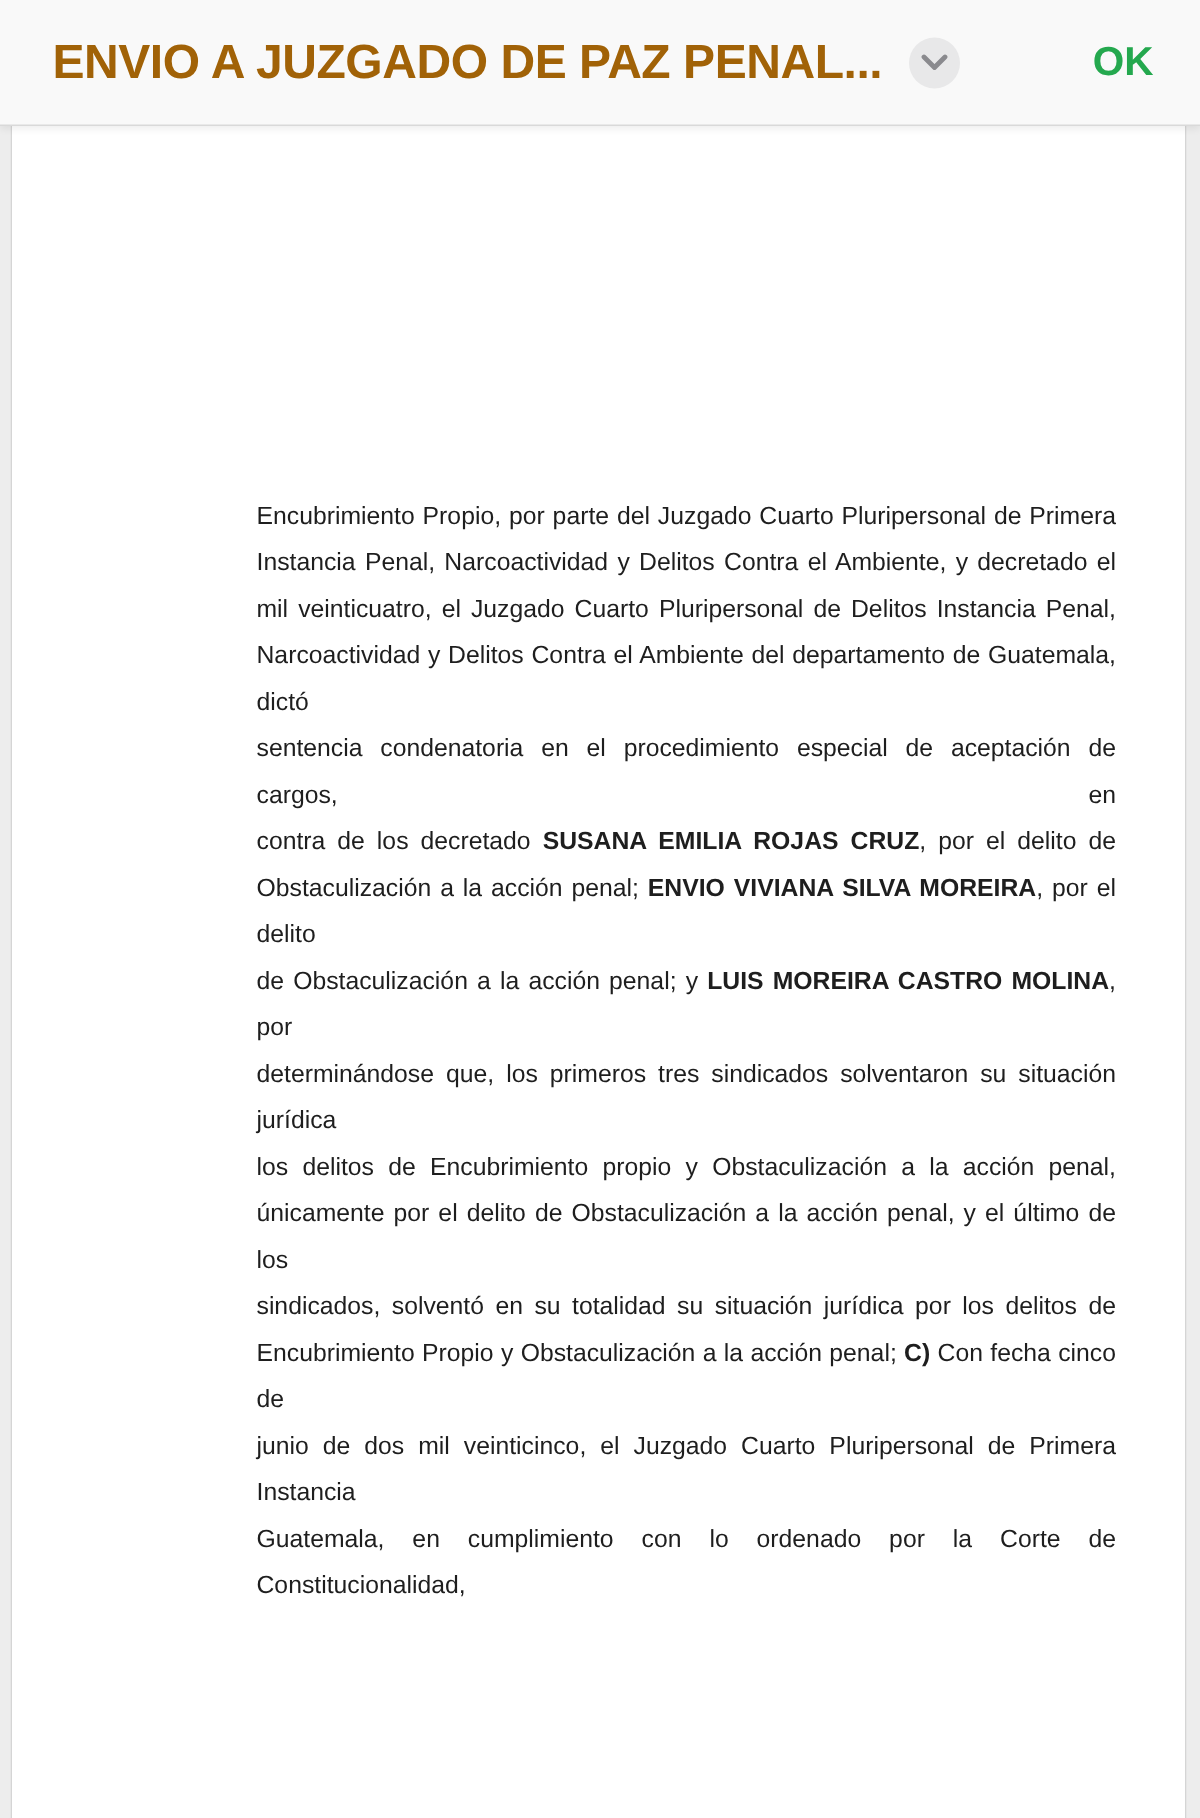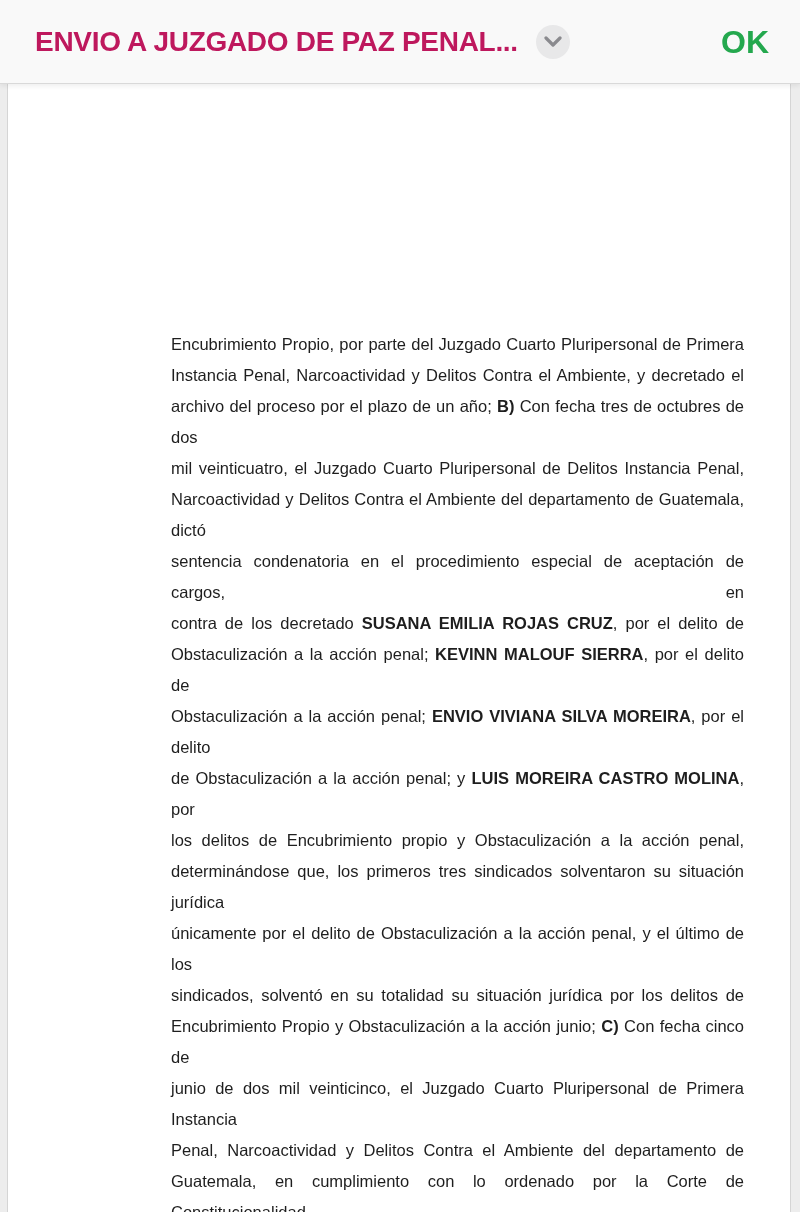--- a/index.html
+++ b/index.html
@@ -14,43 +14,43 @@
     position: absolute; top: 0; left: 0;
     width: 800px; height: 84px;
     background: #f9f9f9;
     border-bottom: 1px solid #d9d9d9;
     box-shadow: 0 2px 5px rgba(0,0,0,0.07);
     display: flex; align-items: center;
     padding: 0 31px 0 35px;
     z-index: 10;
   }
   .doc-title {
-    font-size: 28px;
+    font-size: 32px;
     font-weight: 700;
-    color: #be185d;
+    color: #a16207;
     letter-spacing: -0.3px;
     white-space: nowrap;
     overflow: hidden;
     max-width: 592px;
   }
   .chevron-btn {
     width: 34px; height: 34px;
     border-radius: 50%;
     background: #e8e8e9;
     border: none;
     margin-left: 18px;
     display: flex; align-items: center; justify-content: center;
     cursor: pointer;
     flex: 0 0 auto;
   }
   .ok-btn {
     margin-left: auto;
     background: none; border: none;
     font-family: "Liberation Sans", sans-serif;
-    font-size: 32px;
+    font-size: 27px;
     font-weight: 700;
     color: #24a84e;
     cursor: pointer;
     line-height: 1;
   }
   
   .page-wrap {
     position: absolute;
     top: 84px; left: 0;
     width: 800px; height: 1128px;
@@ -92,31 +92,28 @@
   </button>
 
   <button class="ok-btn">OK</button>
 </div>
 
 <div class="page-wrap">
   <div class="page">
     <div>
         <div class="doc-line"><span>Encubrimiento Propio, por parte del Juzgado Cuarto Pluripersonal de Primera</span></div>
         <div class="doc-line"><span>Instancia Penal, Narcoactividad y Delitos Contra el Ambiente, y decretado el</span></div>
-        <div class="doc-line"><span>archivo del proceso por el plazo de un año; </span><span class="b">B)</span><span> Con fecha tres de octubres de dos</span></div>
         <div class="doc-line"><span>mil veinticuatro, el Juzgado Cuarto Pluripersonal de Delitos Instancia Penal,</span></div>
         <div class="doc-line"><span>Narcoactividad y Delitos Contra el Ambiente del departamento de Guatemala, dictó</span></div>
         <div class="doc-line"><span>sentencia condenatoria en el procedimiento especial de aceptación de cargos, en</span></div>
         <div class="doc-line"><span>contra de los decretado </span><span class="b">SUSANA EMILIA ROJAS CRUZ</span><span>, por el delito de</span></div>
-        <div class="doc-line"><span>Obstaculización a la acción penal; </span><span class="b">KEVINN MALOUF SIERRA</span><span>, por el delito de</span></div>
         <div class="doc-line"><span>Obstaculización a la acción penal; </span><span class="b">ENVIO VIVIANA SILVA MOREIRA</span><span>, por el delito</span></div>
         <div class="doc-line"><span>de Obstaculización a la acción penal; y </span><span class="b">LUIS MOREIRA CASTRO MOLINA</span><span>, por</span></div>
+        <div class="doc-line"><span>determinándose que, los primeros tres sindicados solventaron su situación jurídica</span></div>
         <div class="doc-line"><span>los delitos de Encubrimiento propio y Obstaculización a la acción penal,</span></div>
-        <div class="doc-line"><span>determinándose que, los primeros tres sindicados solventaron su situación jurídica</span></div>
         <div class="doc-line"><span>únicamente por el delito de Obstaculización a la acción penal, y el último de los</span></div>
         <div class="doc-line"><span>sindicados, solventó en su totalidad su situación jurídica por los delitos de</span></div>
-        <div class="doc-line"><span>Encubrimiento Propio y Obstaculización a la acción junio; </span><span class="b">C)</span><span> Con fecha cinco de</span></div>
+        <div class="doc-line"><span>Encubrimiento Propio y Obstaculización a la acción penal; </span><span class="b">C)</span><span> Con fecha cinco de</span></div>
         <div class="doc-line"><span>junio de dos mil veinticinco, el Juzgado Cuarto Pluripersonal de Primera Instancia</span></div>
-        <div class="doc-line"><span>Penal, Narcoactividad y Delitos Contra el Ambiente del departamento de</span></div>
         <div class="doc-line"><span>Guatemala, en cumplimiento con lo ordenado por la Corte de Constitucionalidad,</span></div>
       </div>
   </div>
 </div>
 
 </body></html>

